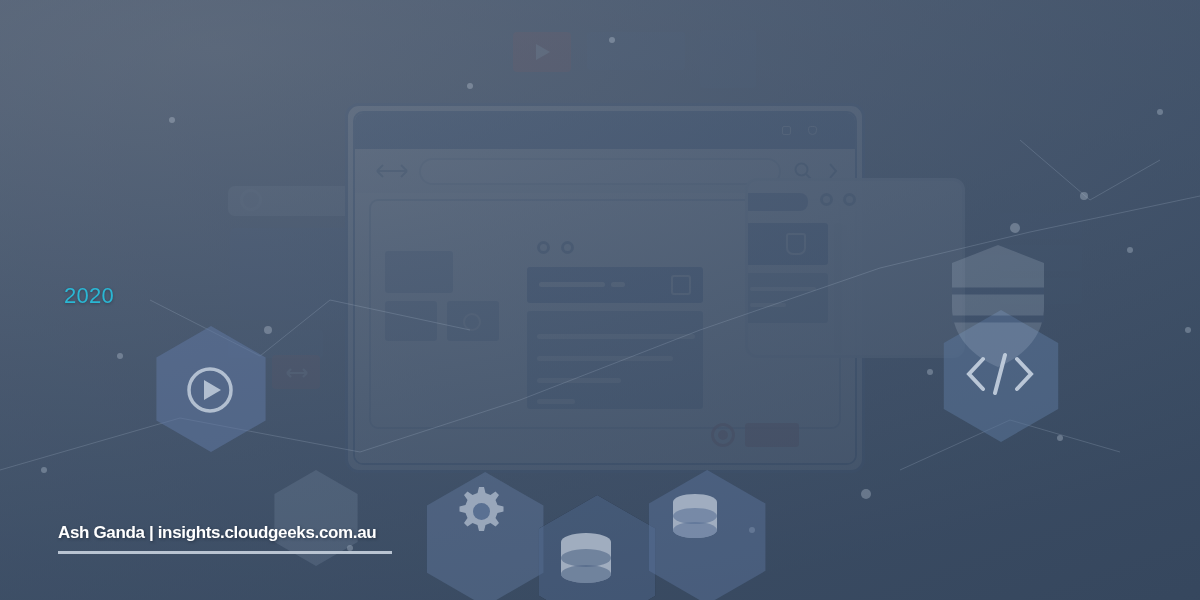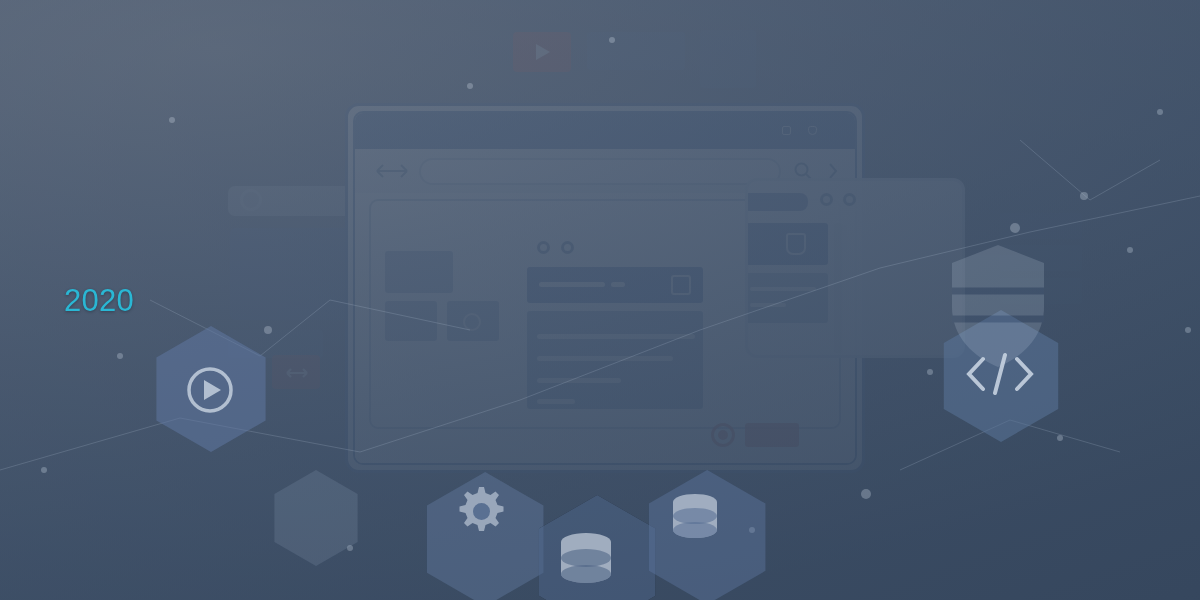--- a/index.html
+++ b/index.html
@@ -87,21 +87,21 @@
   #title {
     position:absolute; left:63px; top:44px; width:760px;
     font-size:69px; font-weight:bold; line-height:1.28;
     color:#ffffff; letter-spacing:-1.2px;
     text-shadow:2px 3px 5px rgba(20,28,40,.45);
   }
   #title .l { display:block; }
 
   #year {
     position:absolute; left:64px; top:283px;
-    font-size:31px; color:#2ab7d4; letter-spacing:.3px;
+    font-size:22px; color:#2ab7d4; letter-spacing:.3px;
     text-shadow:0 1px 3px rgba(18,26,38,.40);
   }
 
   #footer {
     position:absolute; left:58px; top:523px;
     padding-bottom:8px;
     border-bottom:3px solid #b9c4d2;
     width:334px;
   }
   #footer-text {
@@ -300,15 +300,18 @@
         <polygon points="60,0 112,30 112,90 60,120 8,90 8,30" fill="#9fb3cc"></polygon>
       </g>
     </svg>
   </div>
 
   <div id="content">
 
 
     <div id="year">2020</div>
 
+    <div id="footer">
+      <div id="footer-text">Ash Ganda | insights.cloudgeeks.com.au</div>
+    </div>
 
   </div>
 </div>
 
 </body></html>

